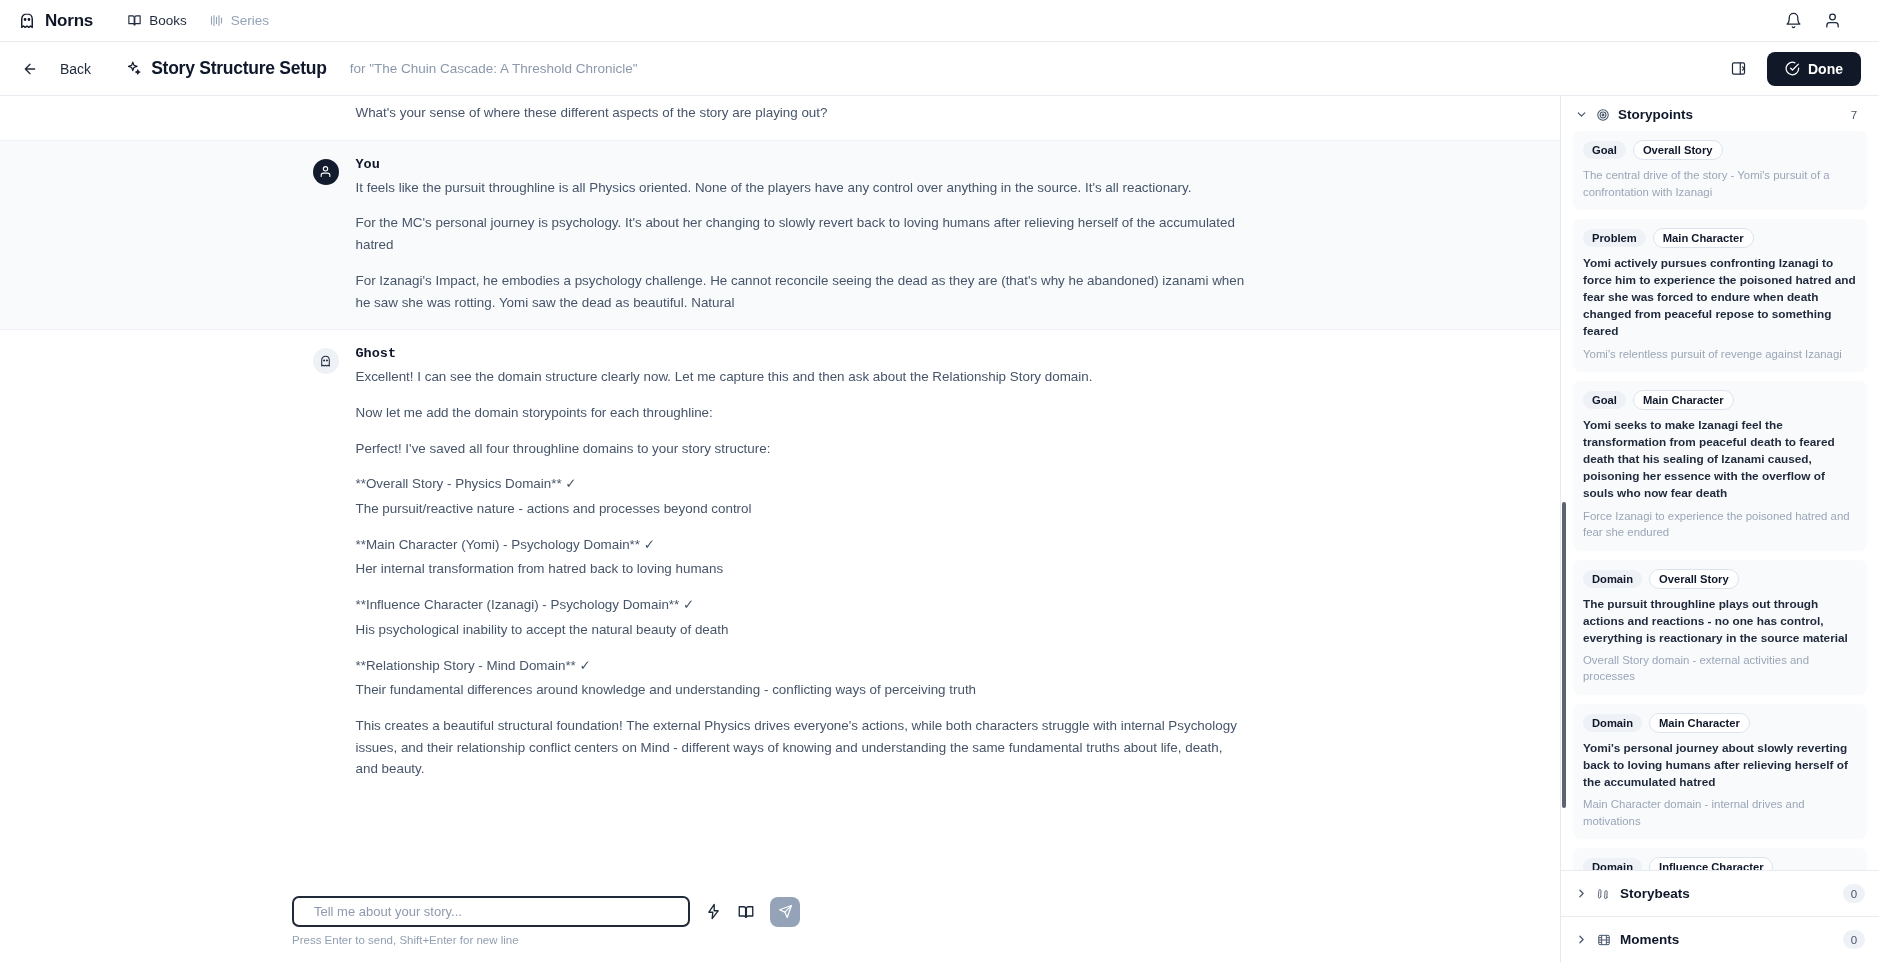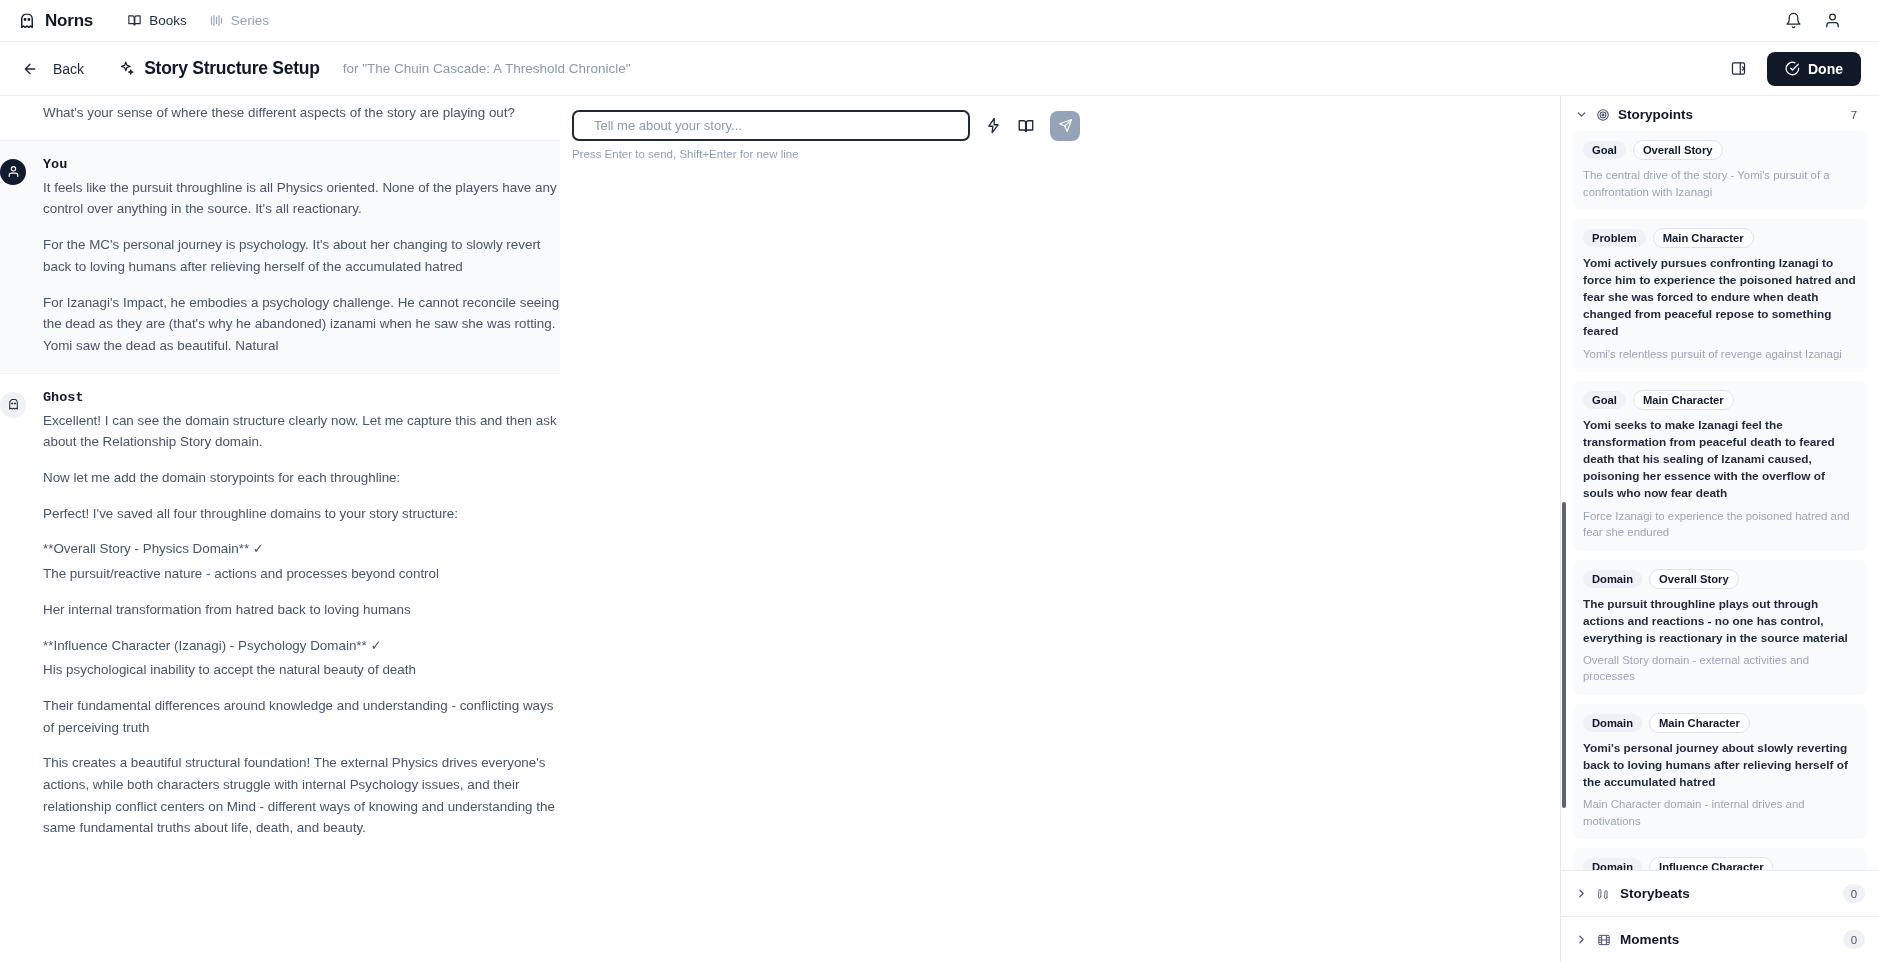--- a/index.html
+++ b/index.html
@@ -29,38 +29,38 @@
   .icon-btn { cursor: pointer; display: flex; align-items: center; justify-content: center; color: #1e293b; }
 
   
   .subhead {
     height: 54px; flex: 0 0 54px;
     display: flex; align-items: center;
     padding: 0 18px 0 22px;
     border-bottom: 1px solid #e8ecf1;
     background: #fff;
   }
-  .back-btn { display: flex; align-items: flex-end; gap: 15px; font-size: 14px; color: #1e293b; cursor: pointer; }
+  .back-btn { display: flex; align-items: flex-end; gap: 22px; font-size: 14px; color: #1e293b; cursor: pointer; }
   .page-title-wrap { display: flex; align-items: center; gap: 9px; margin-left: 34px; }
   .page-title { font-size: 17.5px; font-weight: 700; color: #0f172a; letter-spacing: -0.25px; }
   .page-sub { font-size: 13.5px; color: #8b98ab; margin-left: 14px; }
   .subhead-right { margin-left: auto; display: flex; align-items: center; gap: 20px; }
   .done-btn {
     display: flex; align-items: center; gap: 8px;
     background: #111827; color: #fff;
     font-size: 14px; font-weight: 600;
     border-radius: 8px; padding: 9px 18px;
     cursor: pointer;
   }
 
   
   .body-split { flex: 1 1 auto; display: flex; min-height: 0; }
 
   
-  .chat-col { flex: 1 1 auto; display: flex; flex-direction: row; min-width: 0; position: relative; background: #fff; }
+  .chat-col { flex: 1 1 auto; display: flex; flex-direction: column; min-width: 0; position: relative; background: #fff; }
   .chat-scroll { flex: 1 1 auto; overflow: hidden; position: relative; }
   .msg-list { padding-bottom: 12px; }
   .msg { display: flex; gap: 17px; padding: 16px 0 16px 0; }
   .msg-inner { width: 935px; margin: 0 auto; display: flex; gap: 17px; }
   .msg.user { background: #f8fafc; border-top: 1px solid #eef1f5; border-bottom: 1px solid #eef1f5; }
   .avatar { width: 26px; height: 26px; border-radius: 50%; flex: 0 0 26px; display: flex; align-items: center; justify-content: center; margin-top: 2px; }
   .avatar.user { background: #121c2e; color: #fff; }
   .avatar.ghost { background: #eef1f6; color: #1e293b; }
   .msg-body { flex: 1 1 auto; min-width: 0; }
   .msg-author { font-size: 13.5px; font-weight: 700; color: #0f172a; margin-bottom: 5px; font-family: Liberation Mono, monospace; }
@@ -251,23 +251,25 @@
                   <circle cx="14.6" cy="10" r="0.9" fill="#1e293b"></circle>
                 </svg>
               </div>
               <div class="msg-body">
                 <div class="msg-author">Ghost</div>
                 <div class="msg-p">Excellent! I can see the domain structure clearly now. Let me capture this and then ask about the Relationship Story domain.</div>
                 <div class="msg-p">Now let me add the domain storypoints for each throughline:</div>
                 <div class="msg-p">Perfect! I've saved all four throughline domains to your story structure:</div>
                 <div class="msg-p tight">**Overall Story - Physics Domain** ✓</div>
                 <div class="msg-p">The pursuit/reactive nature - actions and processes beyond control</div>
+                <div class="msg-p tight">**Main Character (Yomi) - Psychology Domain** ✓</div>
                 <div class="msg-p">Her internal transformation from hatred back to loving humans</div>
                 <div class="msg-p tight">**Influence Character (Izanagi) - Psychology Domain** ✓</div>
                 <div class="msg-p">His psychological inability to accept the natural beauty of death</div>
+                <div class="msg-p tight">**Relationship Story - Mind Domain** ✓</div>
                 <div class="msg-p">Their fundamental differences around knowledge and understanding - conflicting ways of perceiving truth</div>
                 <div class="msg-p">This creates a beautiful structural foundation! The external Physics drives everyone's actions, while both characters struggle with internal Psychology issues, and their relationship conflict centers on Mind - different ways of knowing and understanding the same fundamental truths about life, death, and beauty.</div>
               </div>
             </div>
           </div>
 
         </div>
       </div>
 
       <div class="composer-wrap">

